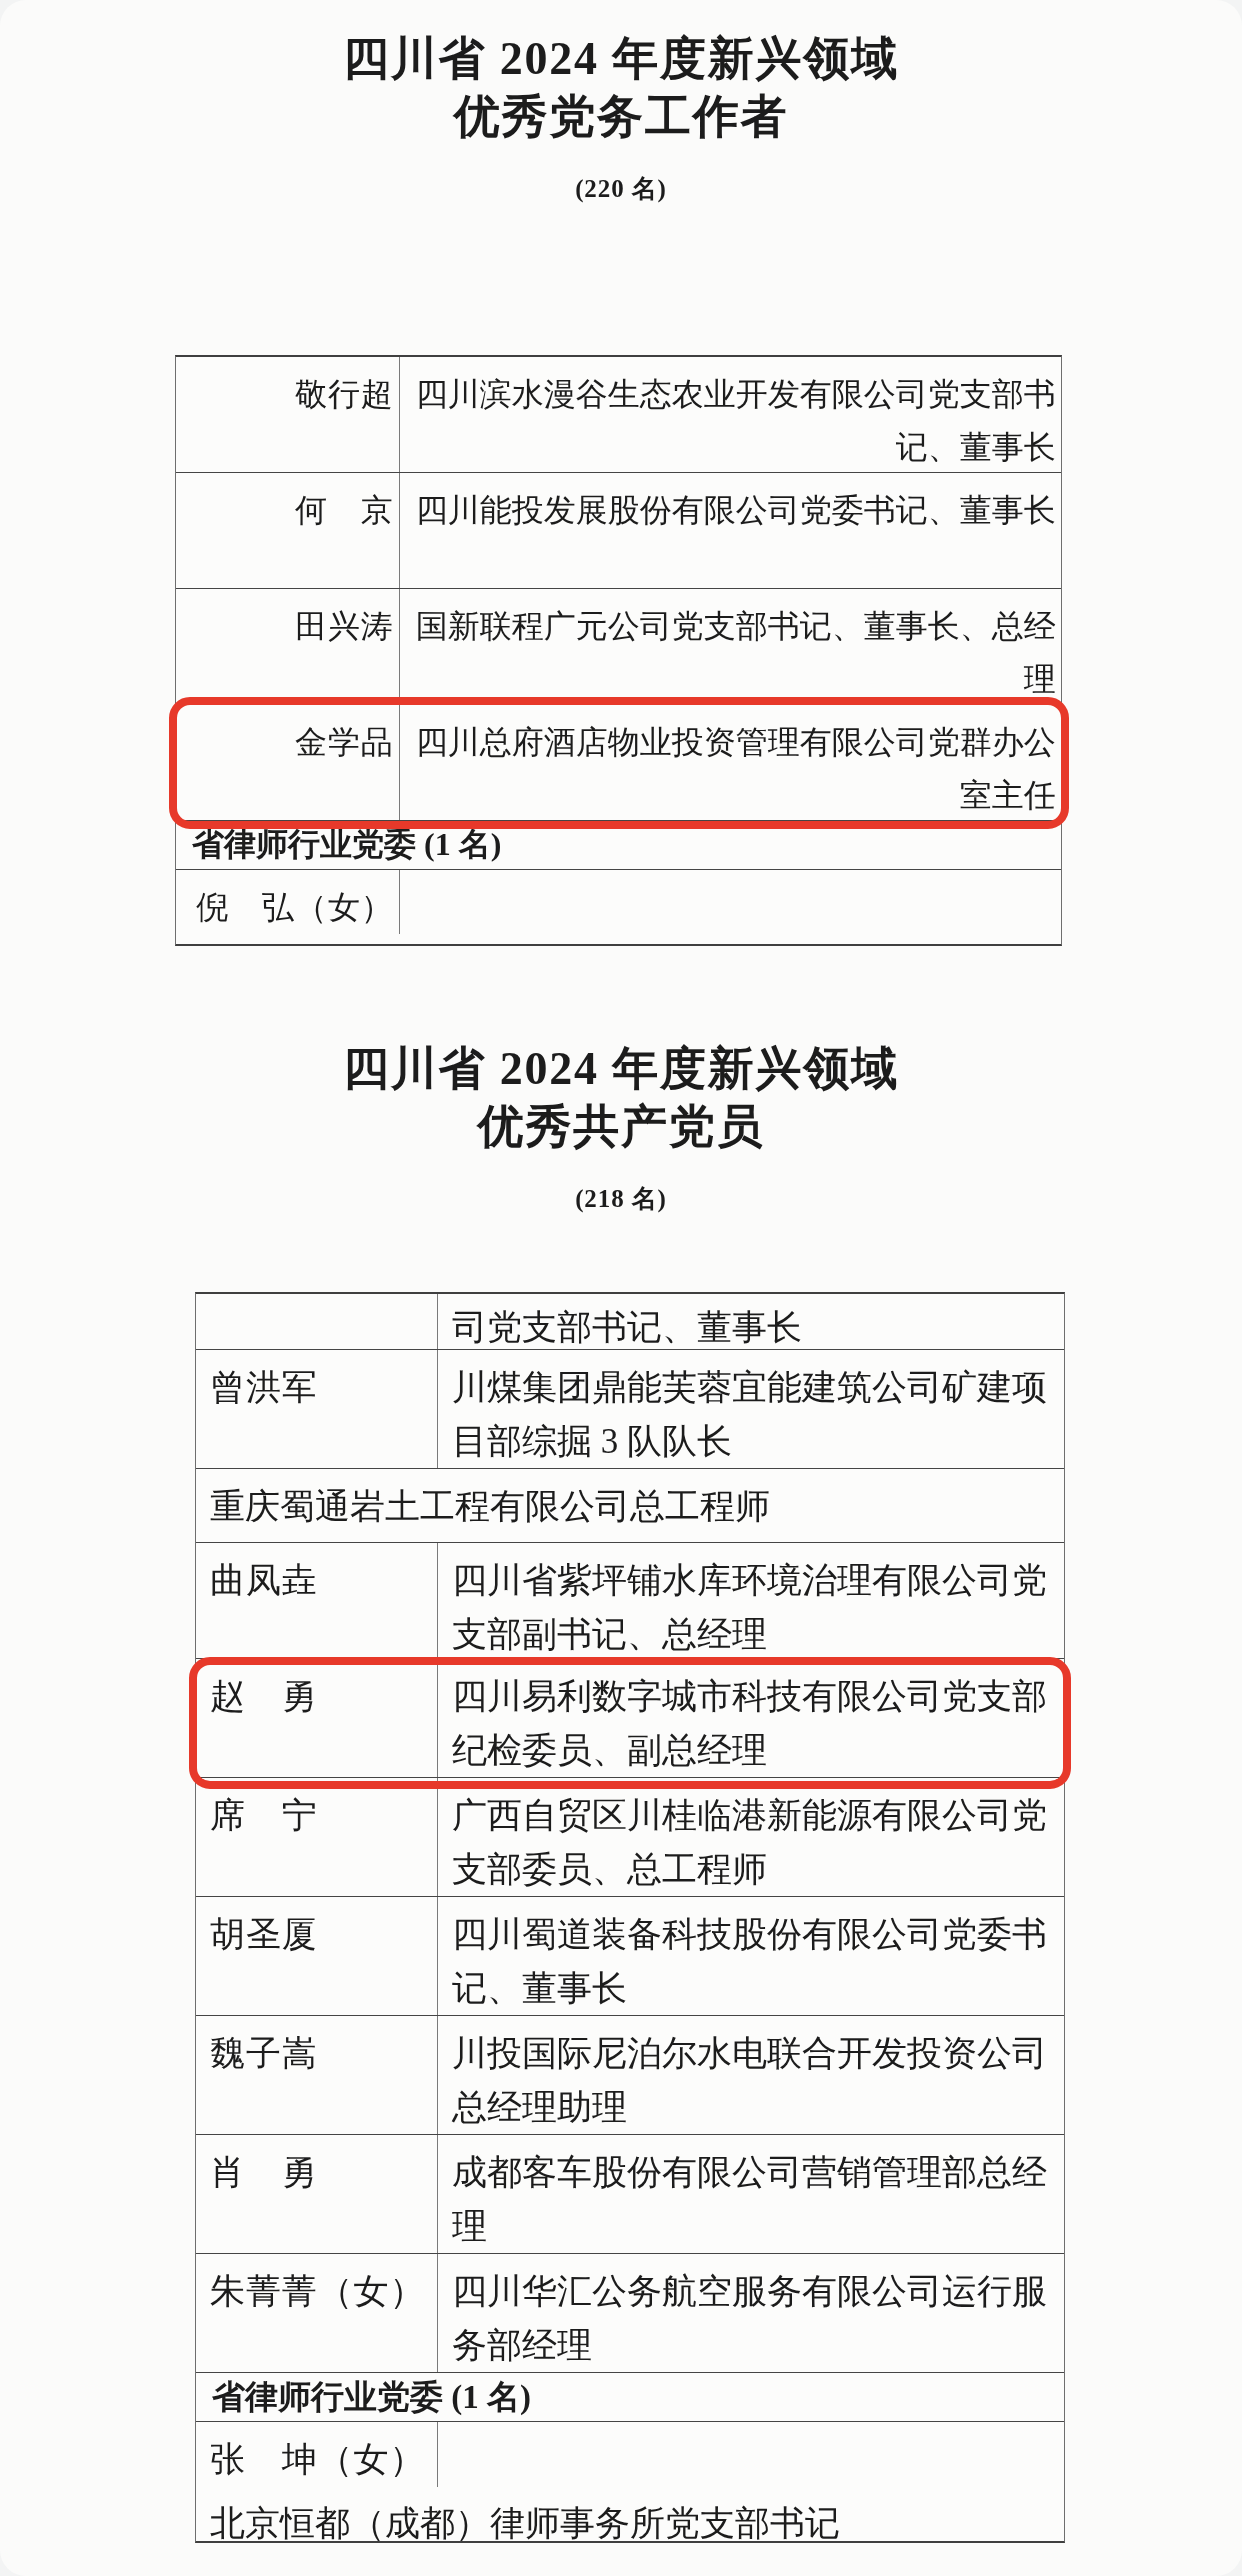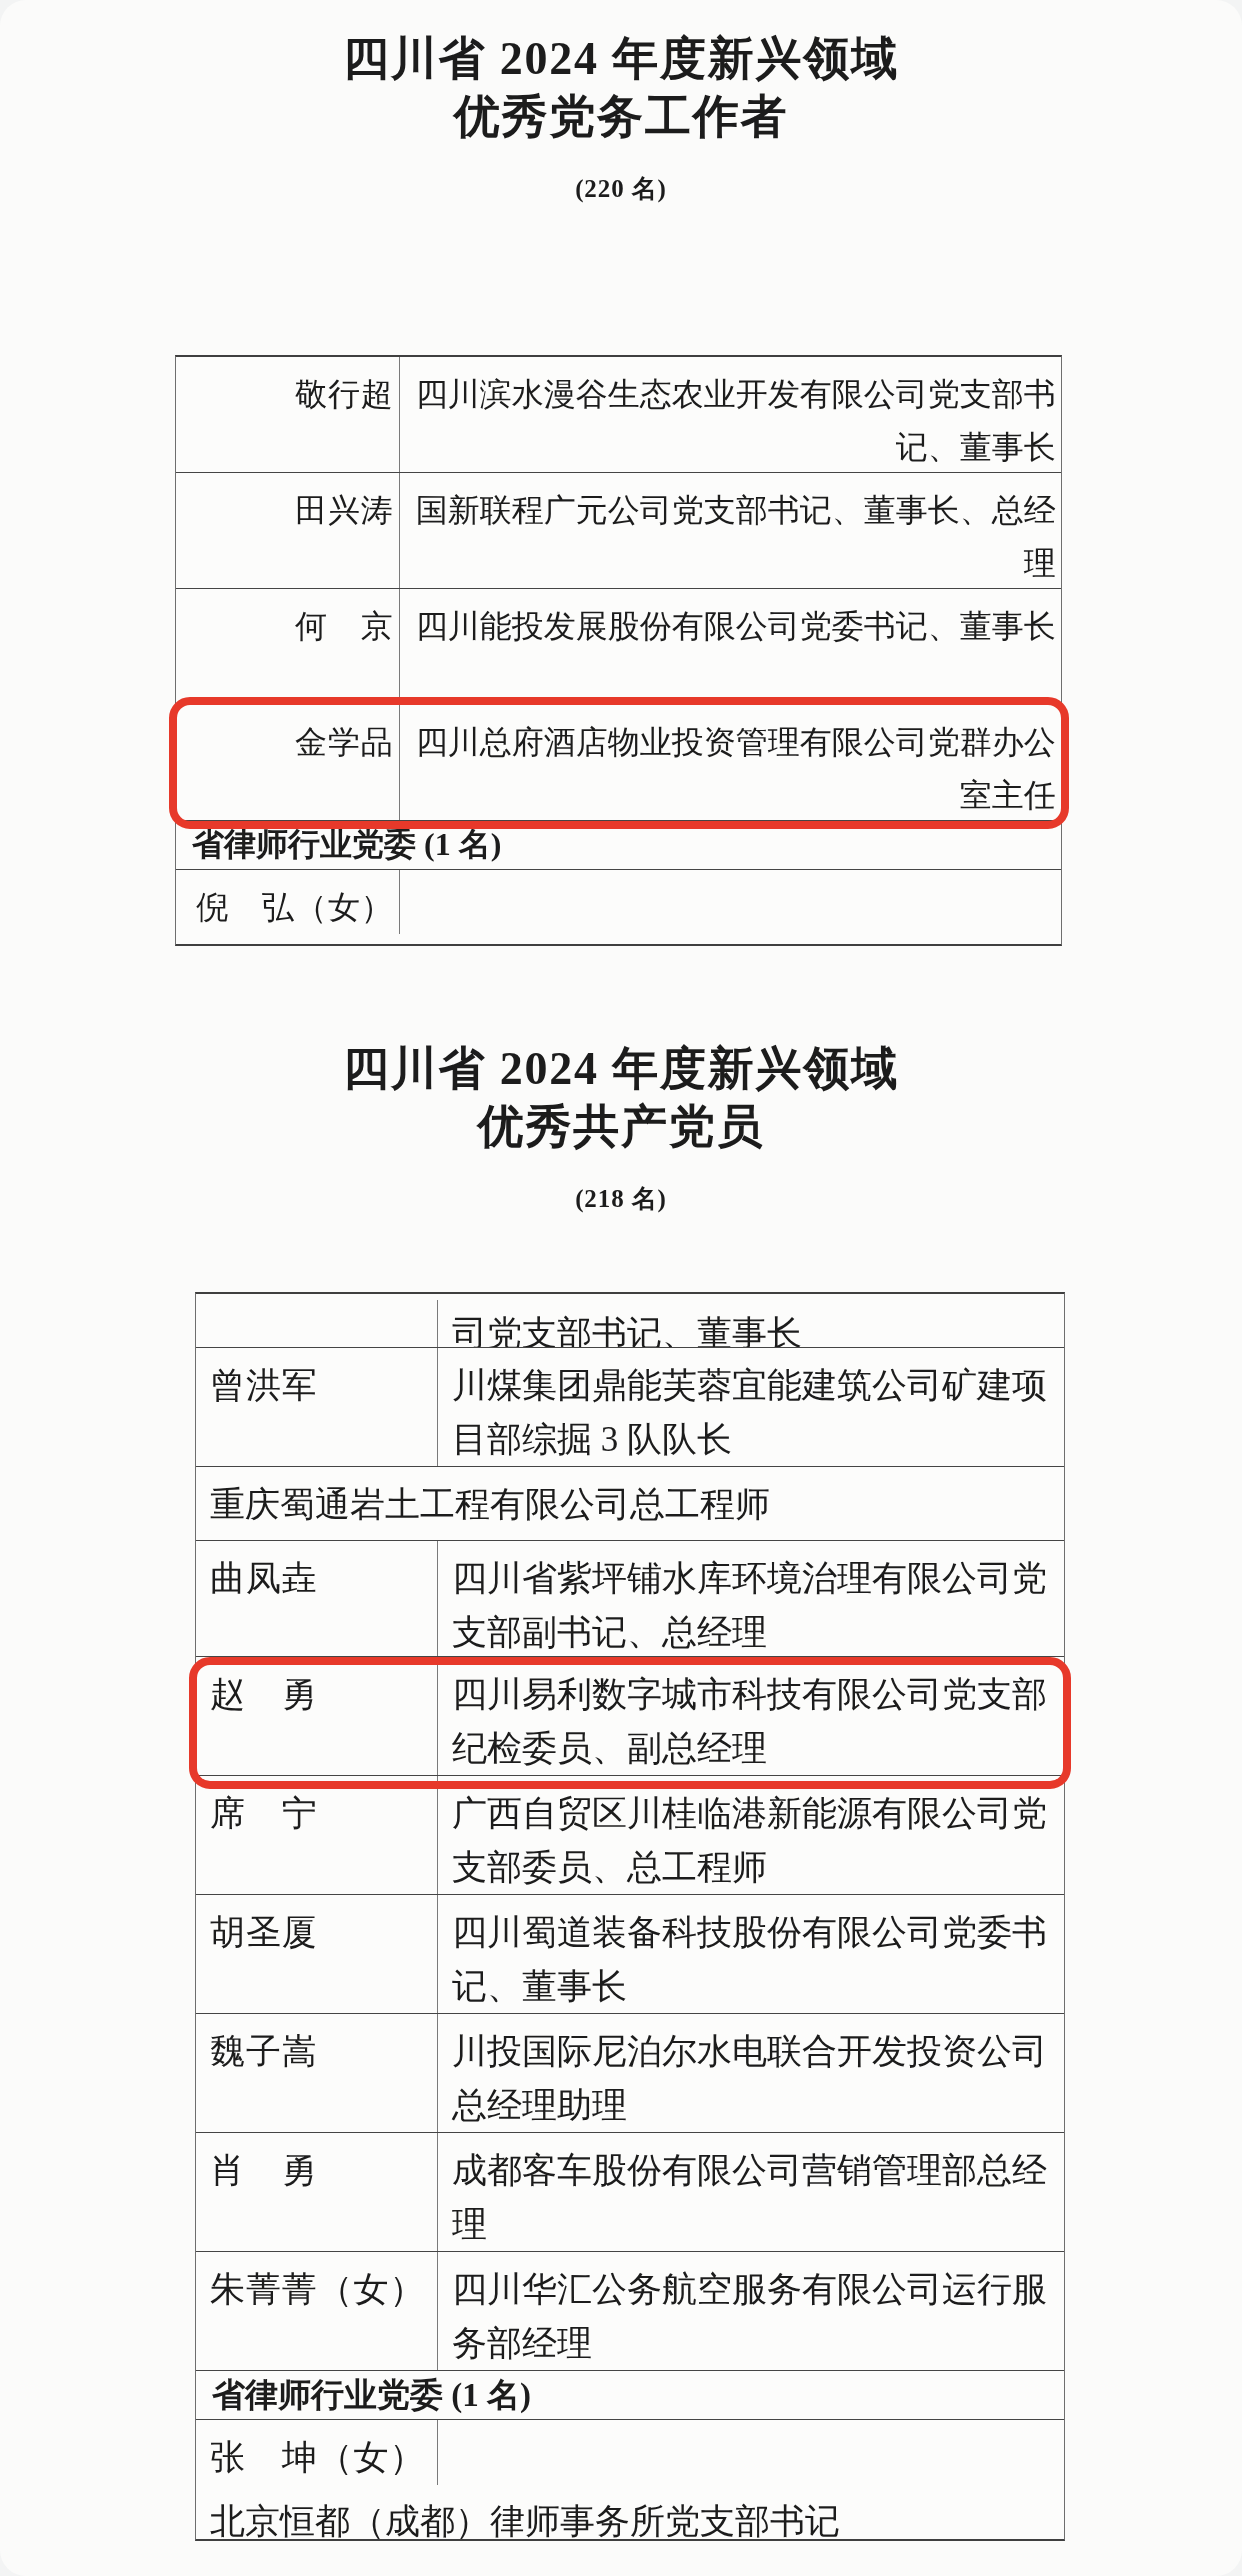--- a/index.html
+++ b/index.html
@@ -35,21 +35,21 @@
   #tbl1 .cell{font-size:32px;line-height:53px;text-align:right;}
   #tbl1 .cell.name{width:224px;}
   #tbl2 .cell{font-size:35px;line-height:54px;}
   #tbl2 .cell.name{width:242px;}
   
   .h2a{height:116px;}      
   .h1a{height:74px;}       
   .h2b{height:119px;}      
   .h2c{height:116px;}
   .h1b{height:74px;}
-  .hp{height:48px;margin-top:6px;}        
+  .hp{height:56px;}        
   .hp .cell{padding-top:7px;}
   .grow{height:49px;display:flex;align-items:center;border-bottom:1.8px solid #454545;
         padding-left:16px;font-weight:bold;box-sizing:border-box;}
   #tbl1 .grow{font-size:32px;}
   #tbl2 .grow{font-size:33px;}
   
   .hl{
     position:absolute;border:8px solid #e7392a;border-radius:21px;
     box-sizing:border-box;pointer-events:none;background:transparent;
   }
@@ -66,26 +66,26 @@
     <div class="tline">优秀党务工作者</div>
     <div class="count">(220 名)</div>
   </div>
 
   <div class="tbl" id="tbl1">
     <div class="trow h2a">
       <div class="cell name">敬行超</div>
       <div class="cell desc">四川滨水漫谷生态农业开发有限公司党支部书记、董事长</div>
     </div>
     <div class="trow h2a">
+      <div class="cell name">何　京</div>
+      <div class="cell desc">四川能投发展股份有限公司党委书记、董事长</div>
+    </div>
+    <div class="trow h2a">
       <div class="cell name">田兴涛</div>
       <div class="cell desc">国新联程广元公司党支部书记、董事长、总经理</div>
-    </div>
-    <div class="trow h2a">
-      <div class="cell name">何　京</div>
-      <div class="cell desc">四川能投发展股份有限公司党委书记、董事长</div>
     </div>
     <div class="trow h2a">
       <div class="cell name">金学品</div>
       <div class="cell desc">四川总府酒店物业投资管理有限公司党群办公室主任</div>
     </div>
     <div class="grow">省律师行业党委 (1 名)</div>
     <div class="trow h1a">
       <div class="cell name">倪　弘（女）</div>
       <div class="cell desc">泰和泰律师事务所党委副书记</div>
     </div>

